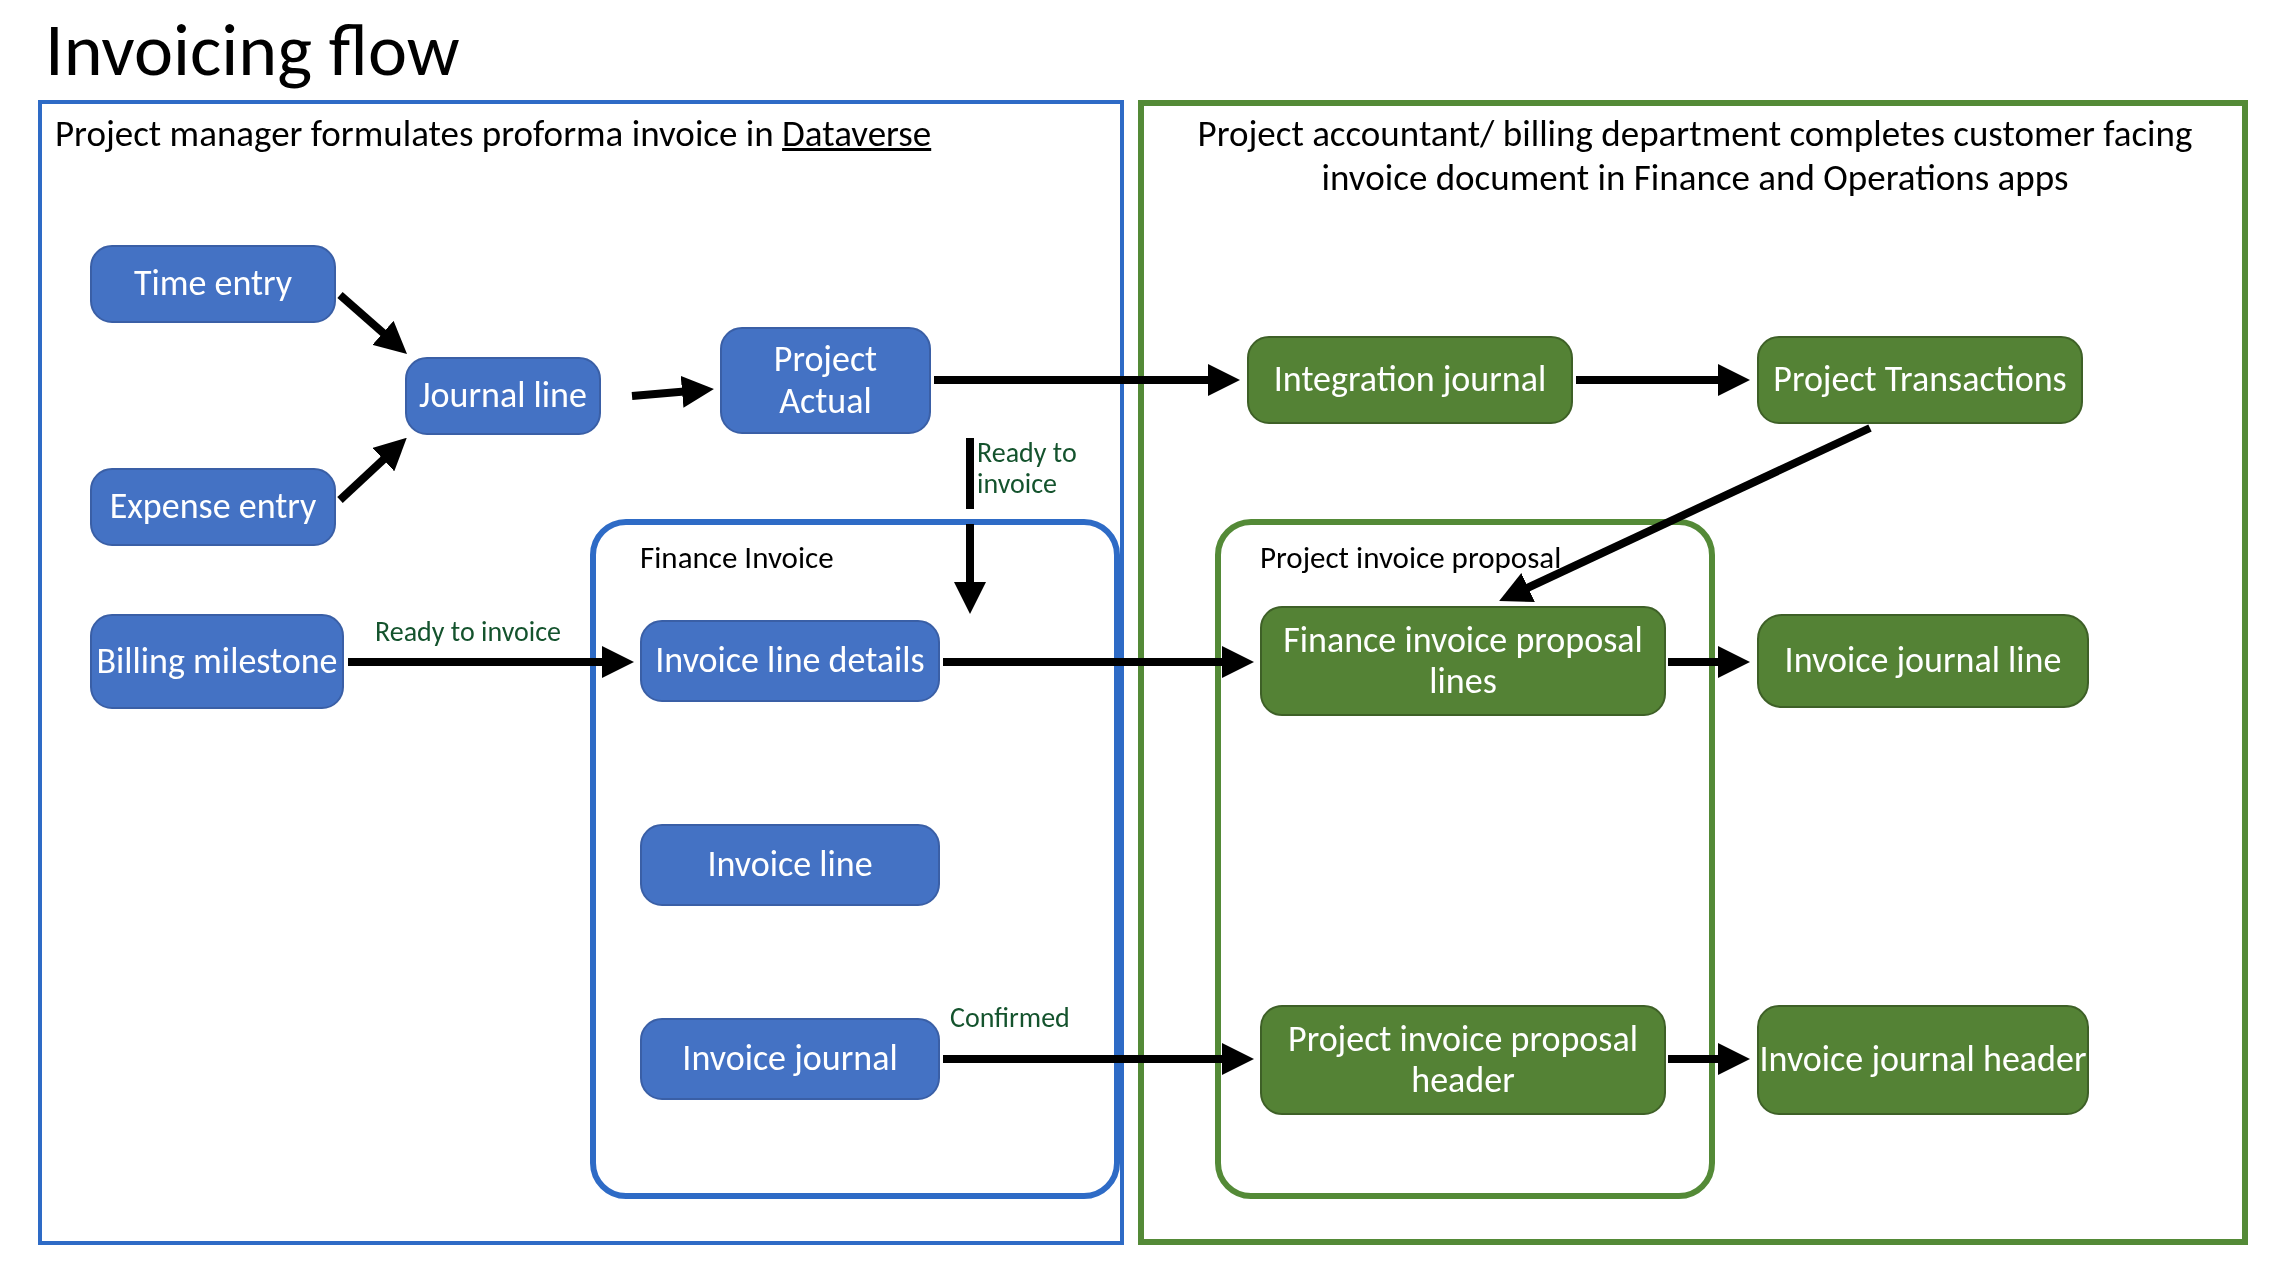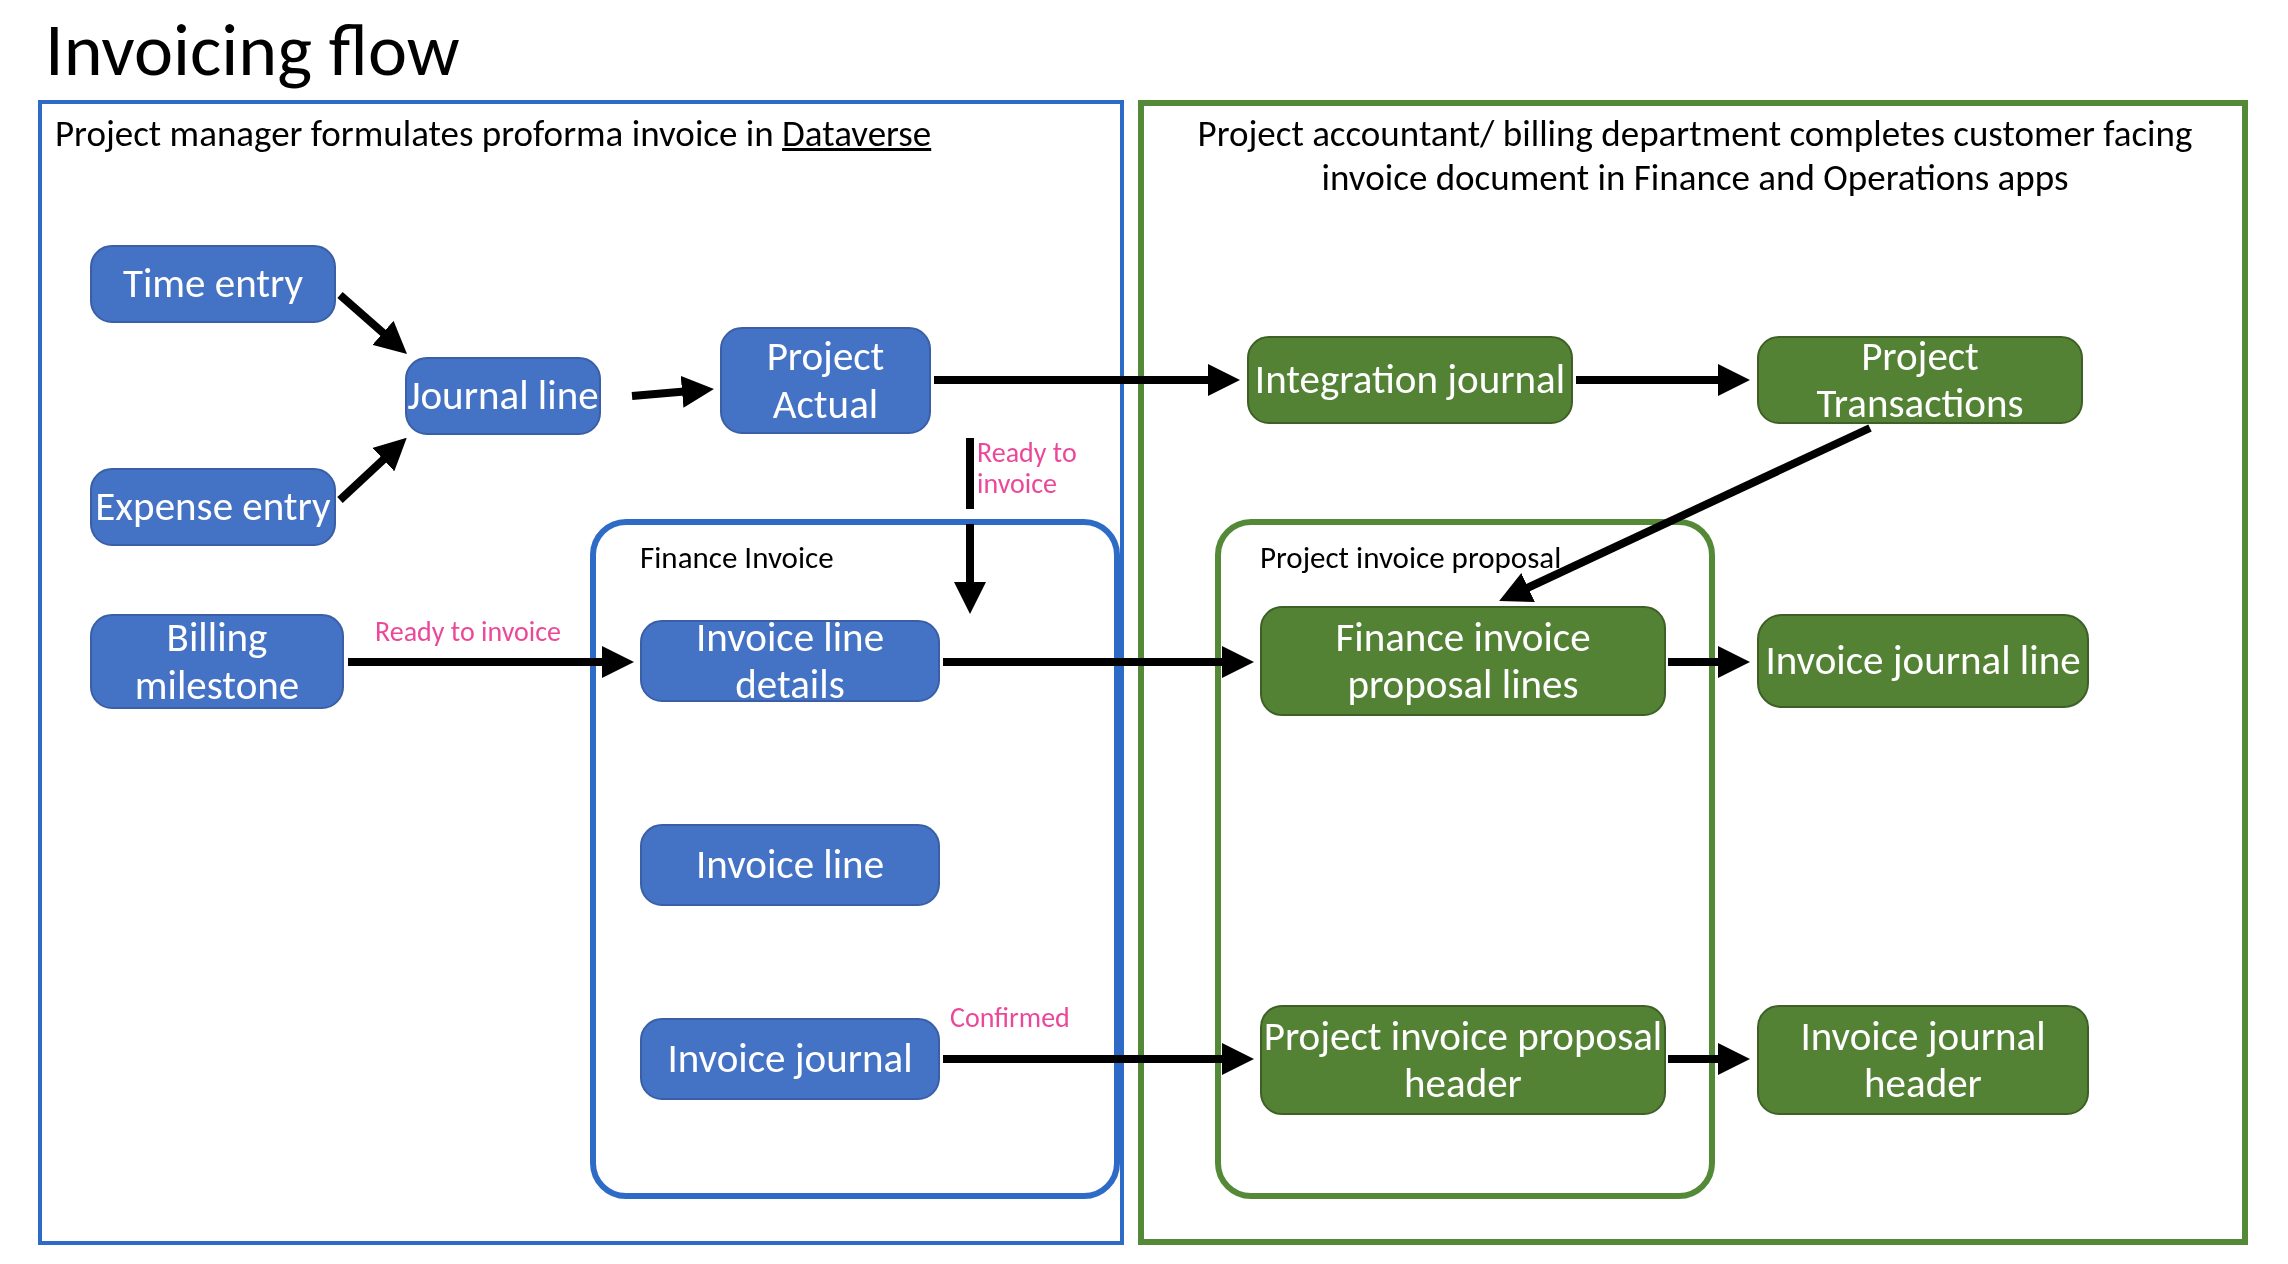--- a/index.html
+++ b/index.html
@@ -90,41 +90,41 @@
     font-size: 31px;
   }
   .subregion-label.proforma-lbl { left: 640px; top: 538px; }
   .subregion-label.proposal-lbl { left: 1260px; top: 538px; }
 
   .node {
     position: absolute;
     box-sizing: border-box;
     border-radius: 22px;
     color: #ffffff;
-    font-size: 41px;
+    font-size: 36px;
     display: flex;
     align-items: center;
     justify-content: center;
     text-align: center;
     padding: 6px 0;
     line-height: 1.15;
   }
   .node.blue {
     background: #4472c4;
     border: 2px solid #3a5fa6;
   }
   .node.green {
     background: #548235;
     border: 2px solid #3e6027;
   }
 
   .edge-label {
     position: absolute;
     font-size: 28px;
-    color: #ec4899;
+    color: #14532d;
     background: transparent;
   }
 
   svg.arrows {
     position: absolute;
     left: 0; top: 0;
     width: 2288px;
     height: 1264px;
     pointer-events: none;
   }

